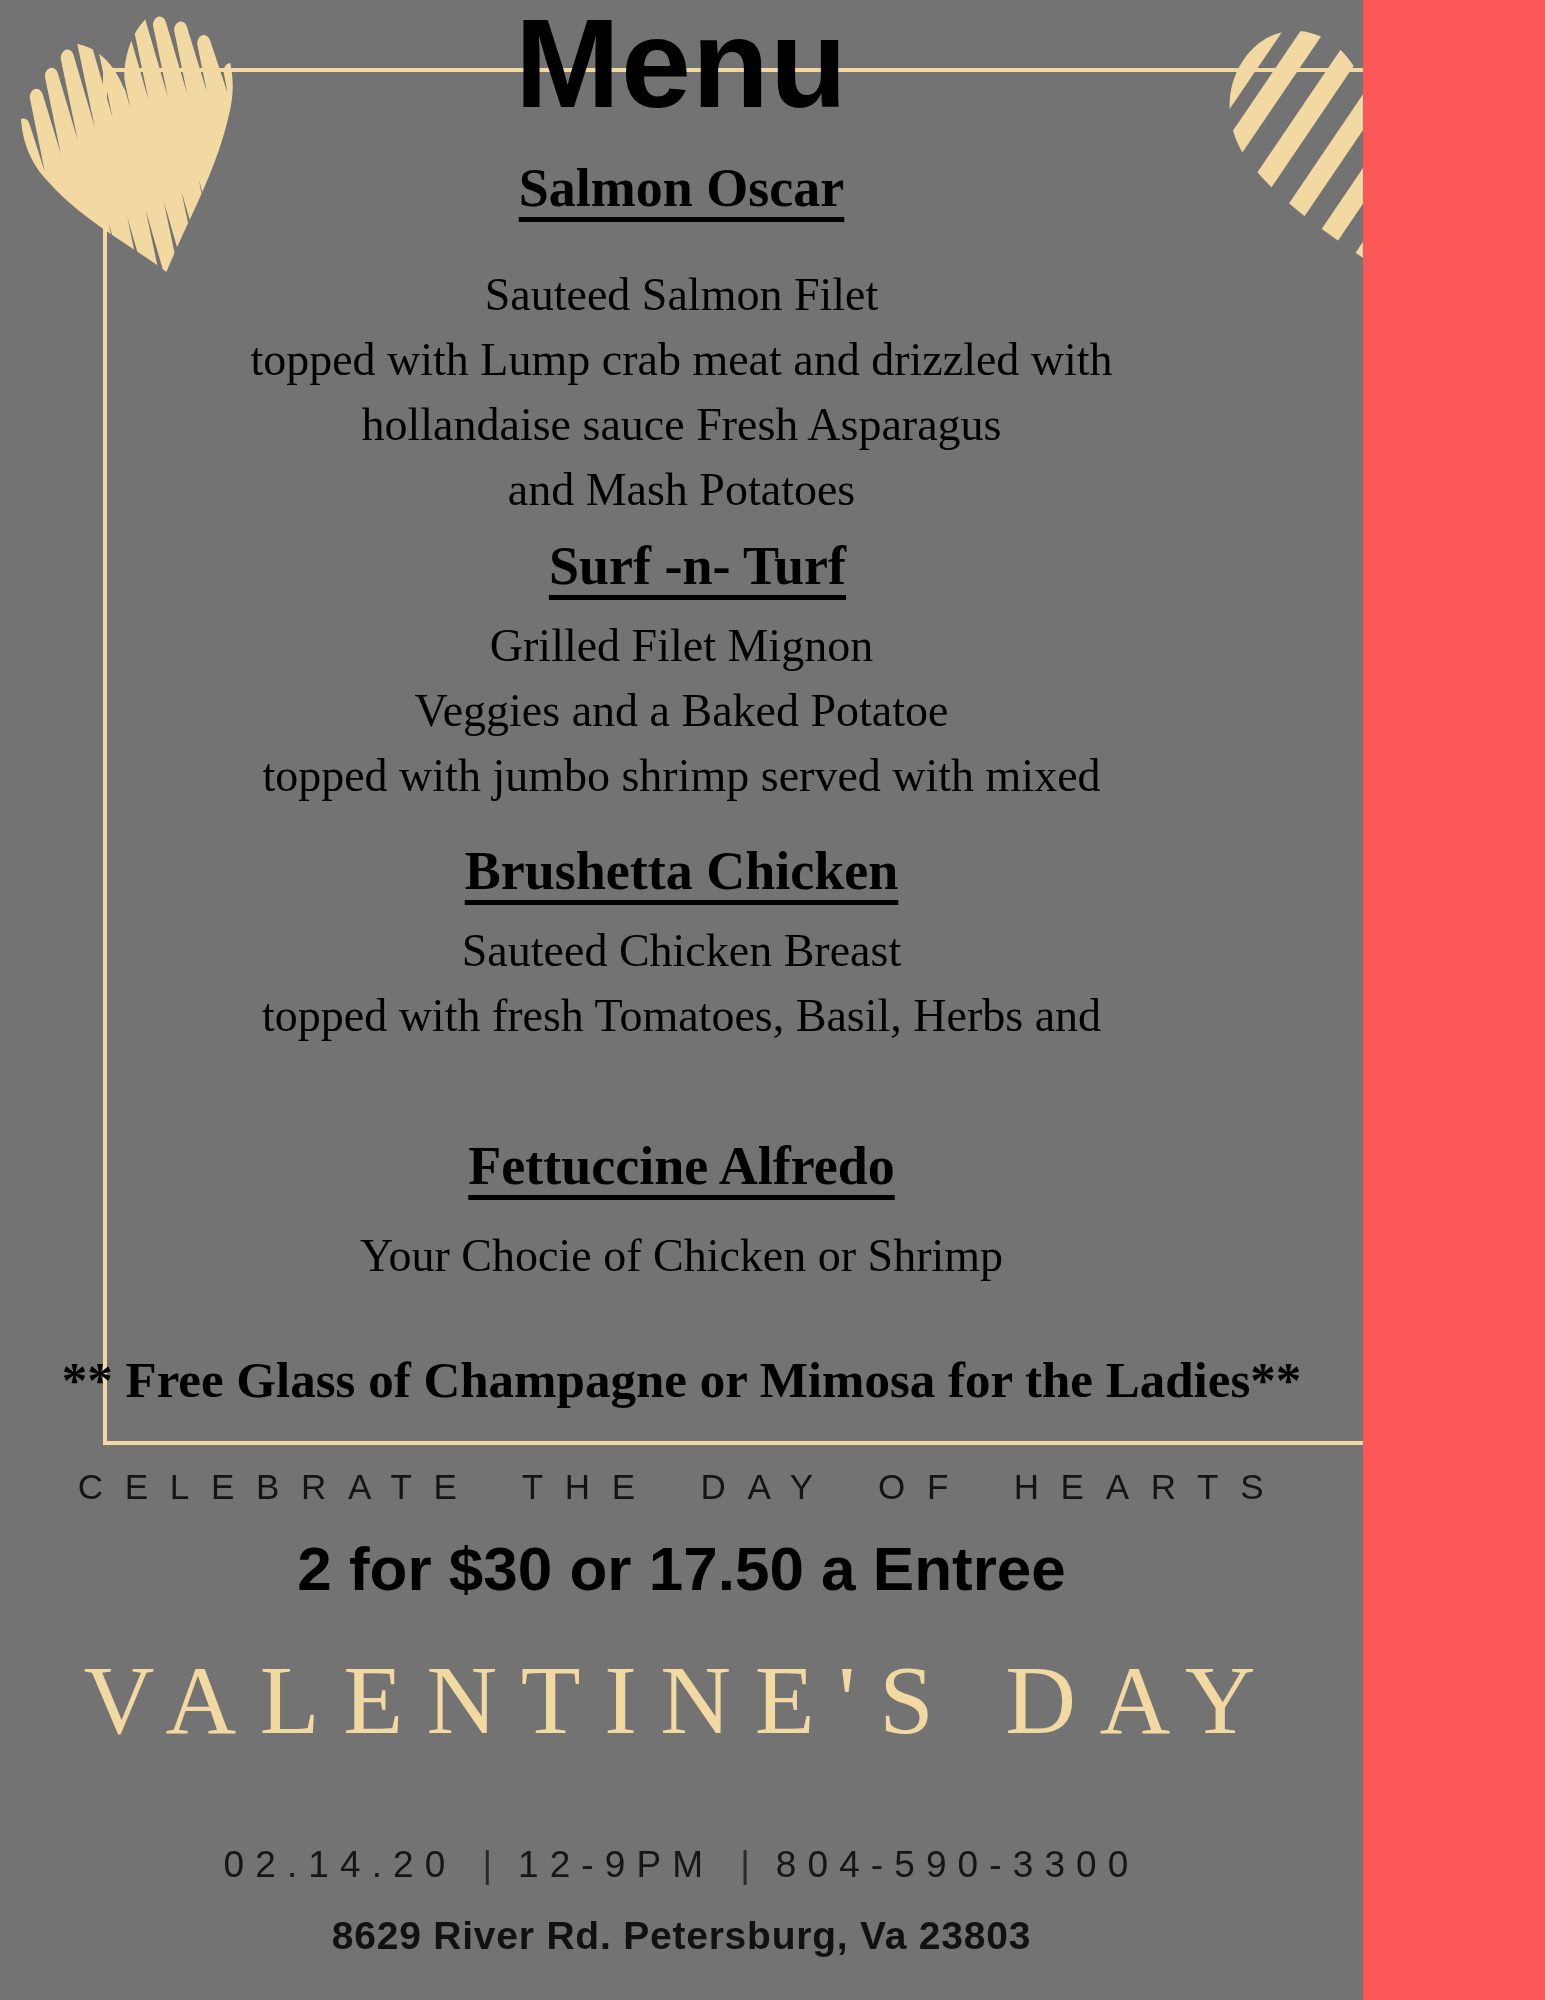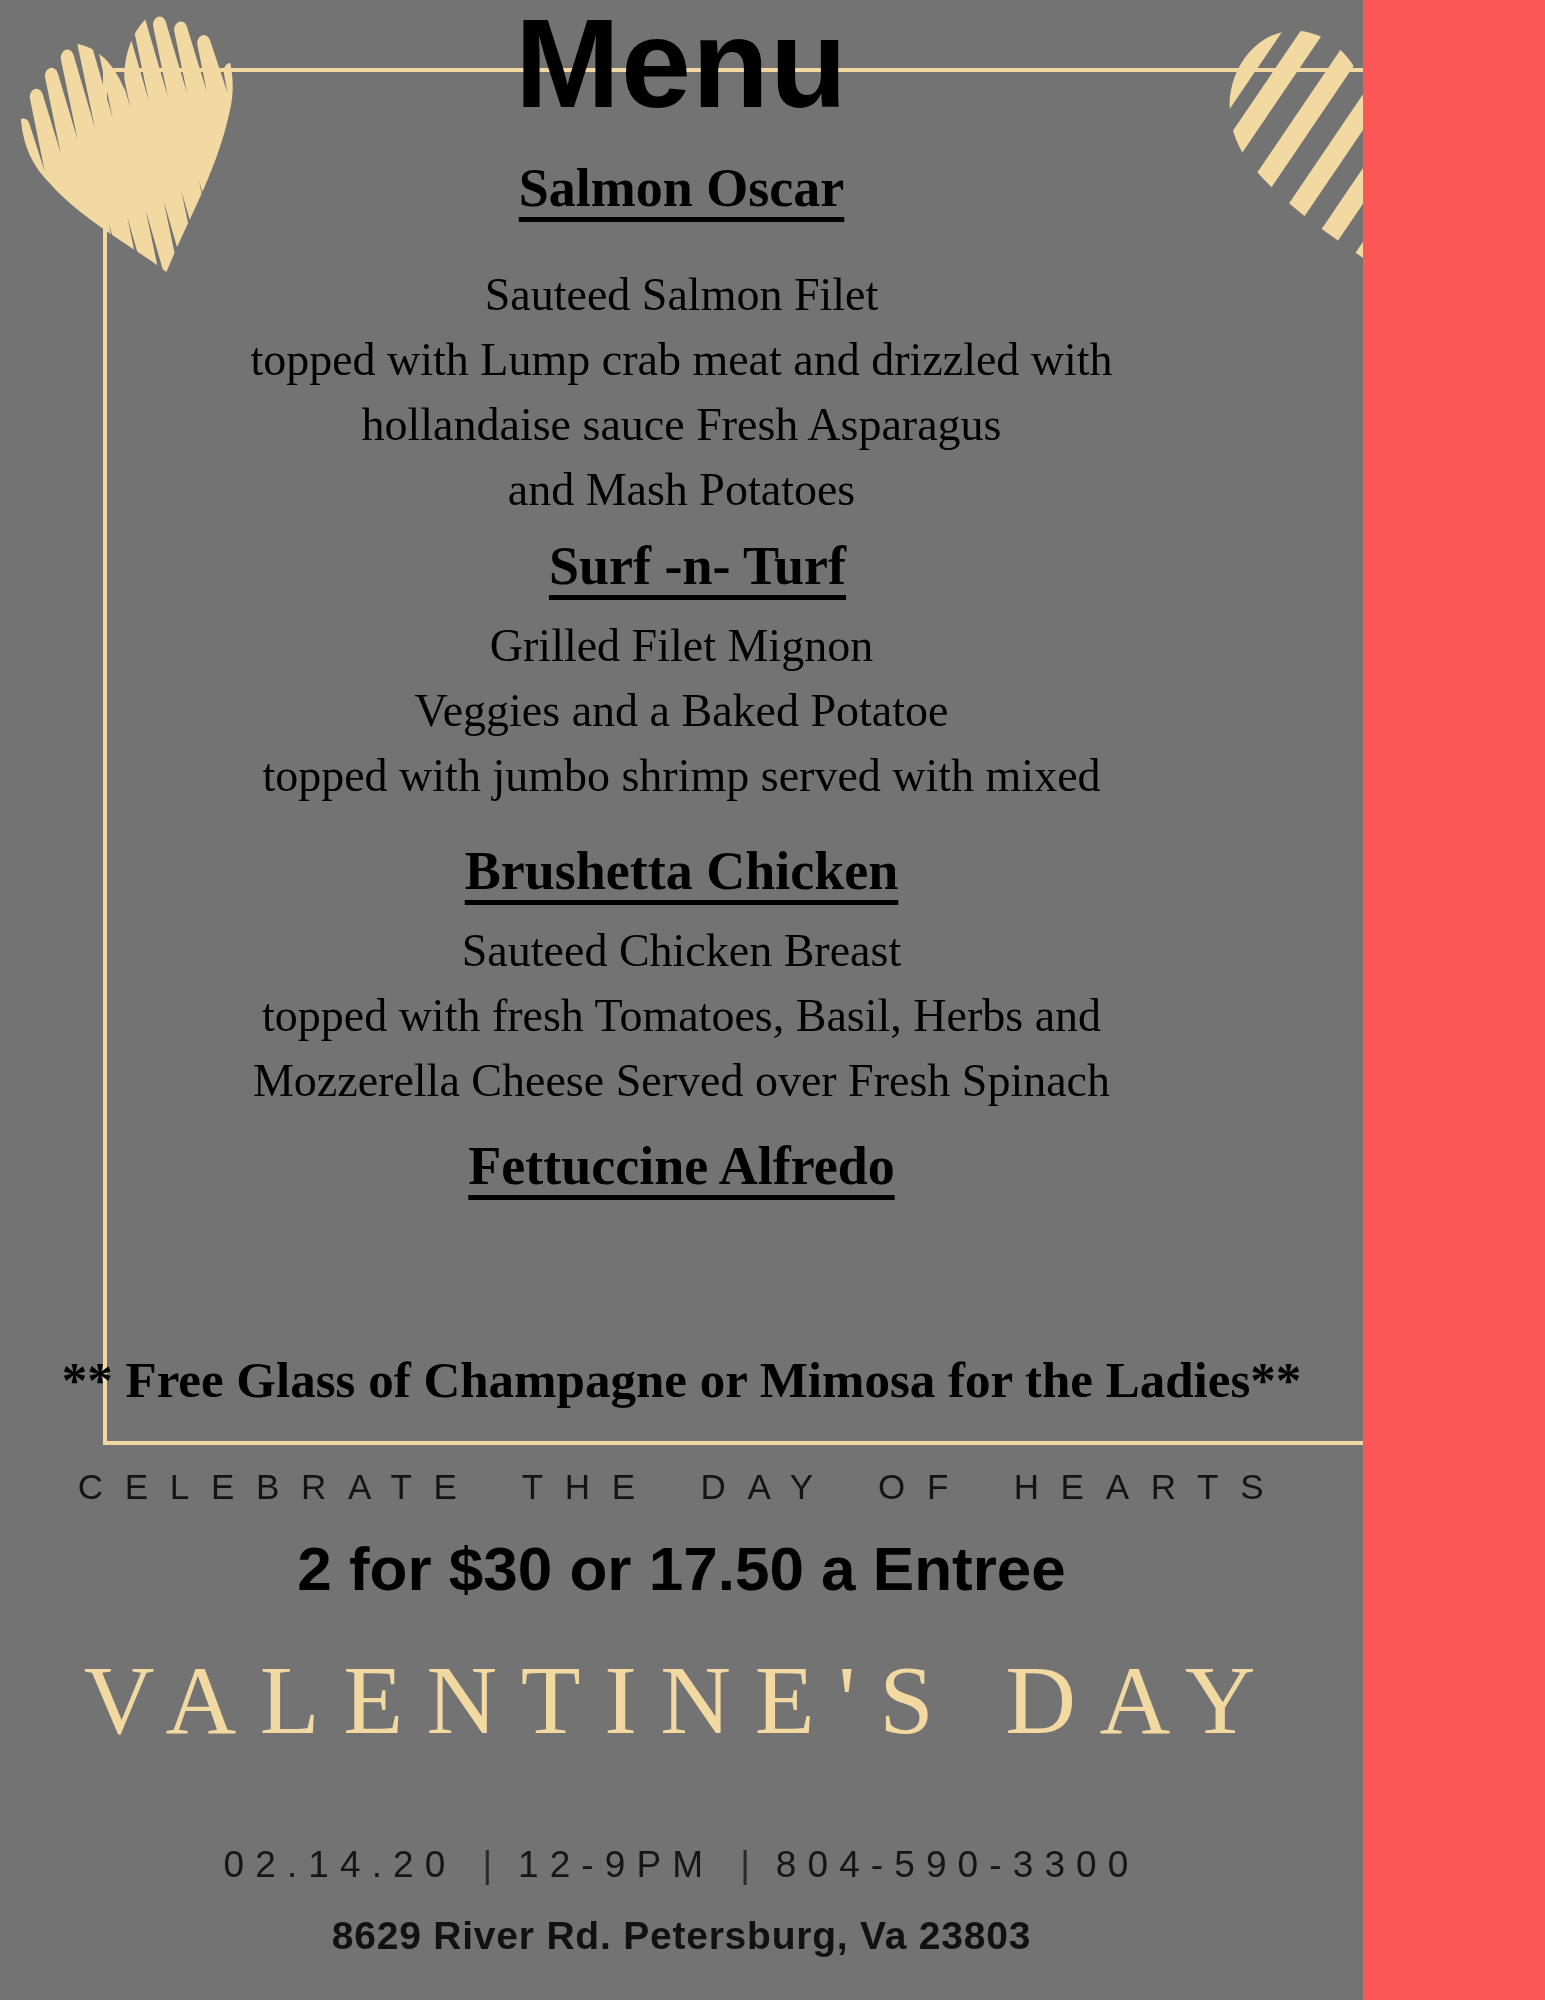--- a/index.html
+++ b/index.html
@@ -121,24 +121,26 @@
   <div class="txt dish-desc dish-desc-2">
     <div>Grilled Filet Mignon</div>
     <div>Veggies and a Baked Potatoe</div>
     <div>topped with jumbo shrimp served with mixed</div>
   </div>
 
   <h2 class="txt dish-name dish-name-3">Brushetta Chicken</h2>
   <div class="txt dish-desc dish-desc-3">
     <div>Sauteed Chicken Breast</div>
     <div>topped with fresh Tomatoes, Basil, Herbs and</div>
-    <div>Mozzerella Cheese Served over Fresh Spinach</div>
   </div>
 
   <h2 class="txt dish-name dish-name-4">Fettuccine Alfredo</h2>
+  <div class="txt dish-desc dish-desc-4">
+    <div>Your Chocie of Chicken or Shrimp</div>
+  </div>
 
   <div class="txt promo">** Free Glass of Champagne or Mimosa for the Ladies**</div>
 
   <div class="txt tagline">CELEBRATE THE DAY OF HEARTS</div>
 
   <div class="txt price-line">2 for $30 or 17.50 a Entree</div>
 
   <h2 class="txt event-title">VALENTINE'S DAY</h2>
 
   <div class="txt date-line">

